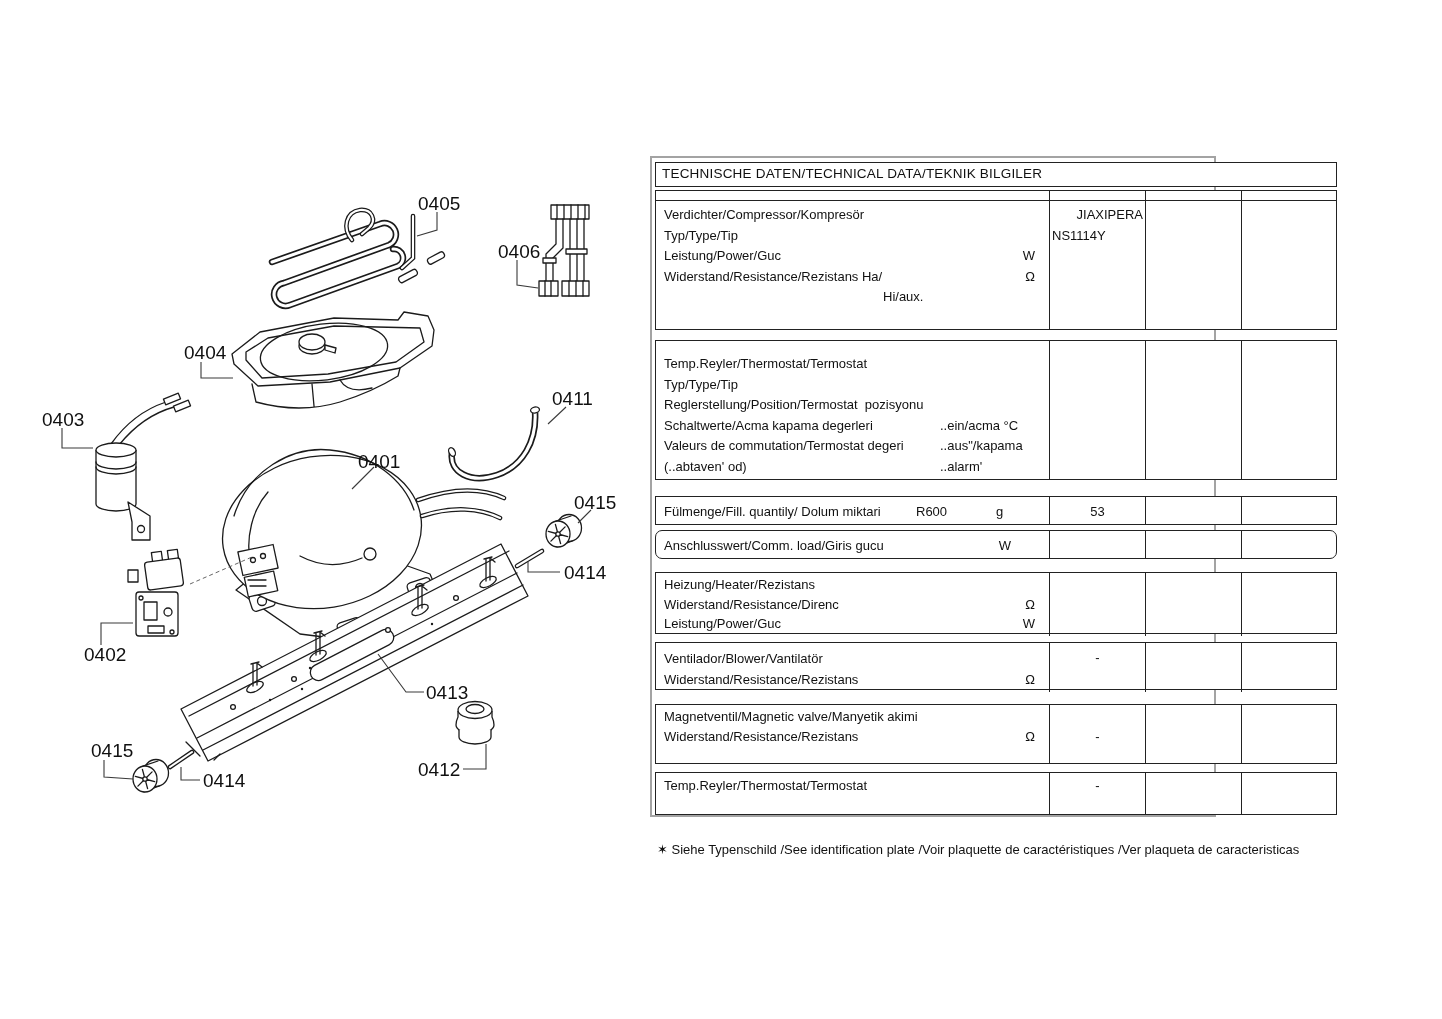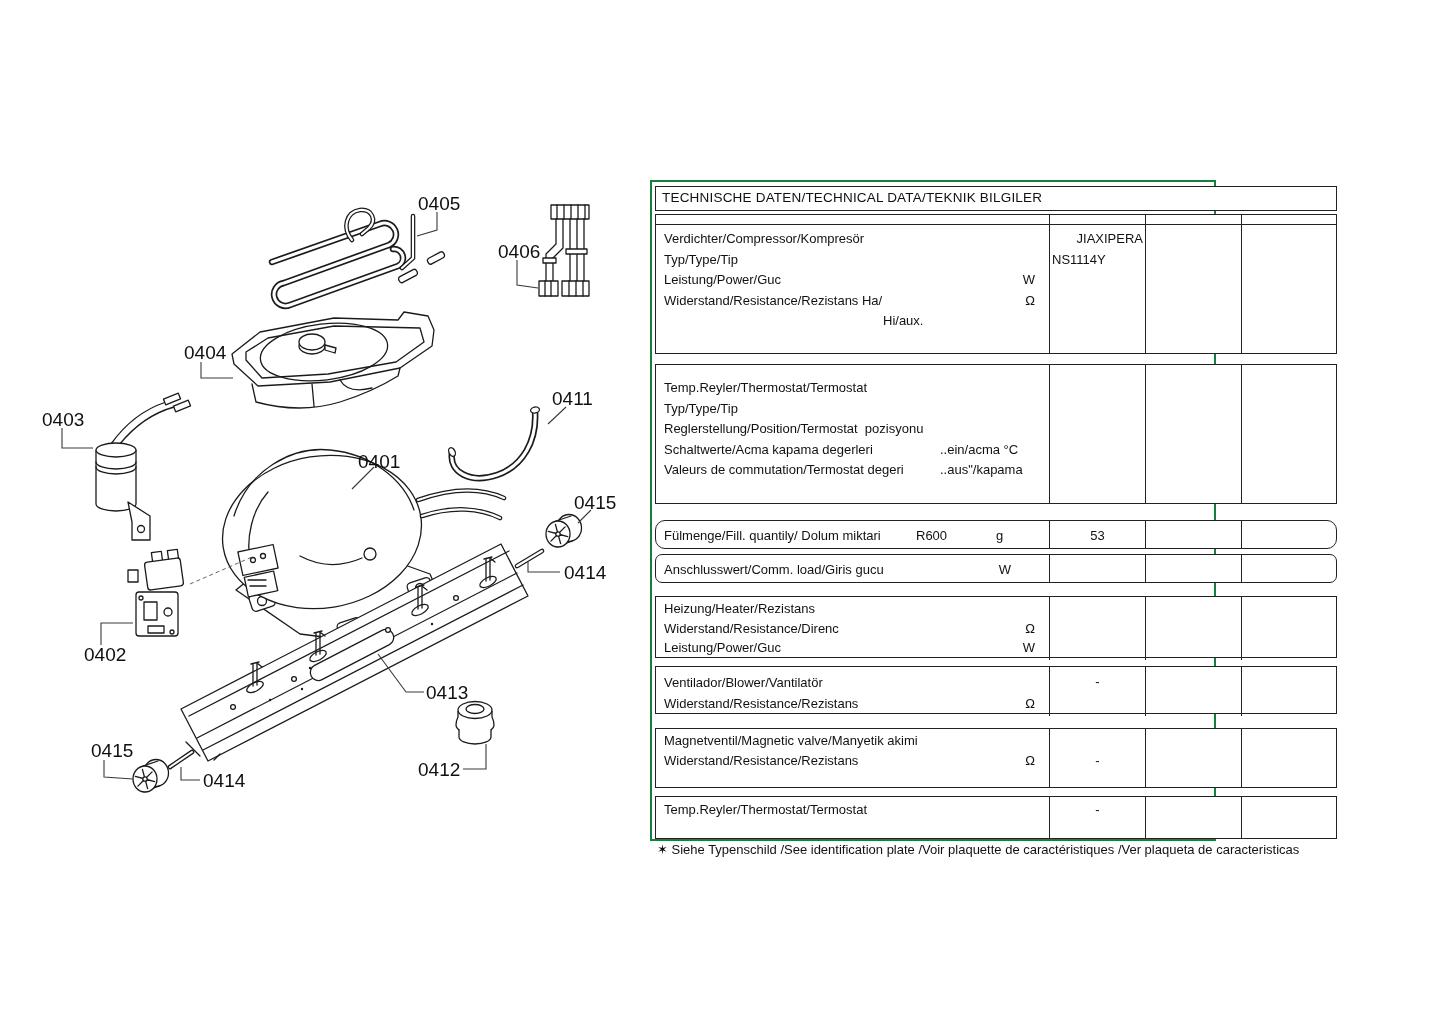--- a/index.html
+++ b/index.html
@@ -11,21 +11,21 @@
   .fw{fill:#fff;stroke:#1b1b1b;stroke-width:1.3;stroke-linejoin:round;}
   .tb{fill:none;stroke:#1b1b1b;stroke-width:6.5;stroke-linecap:round;stroke-linejoin:round;}
   .tw{fill:none;stroke:#fff;stroke-width:3.1;stroke-linecap:round;stroke-linejoin:round;}
   .tb2{fill:none;stroke:#1b1b1b;stroke-width:4.6;stroke-linecap:round;}
   .tw2{fill:none;stroke:#fff;stroke-width:2.1;stroke-linecap:round;}
   .ld{fill:none;stroke:#3a3a3a;stroke-width:1.1;}
   .ldd{fill:none;stroke:#555;stroke-width:0.9;stroke-dasharray:4 3;}
   .plabel{font:19px "Liberation Sans","DejaVu Sans",sans-serif;fill:#101010;}
   
   .twrap{position:absolute;left:650px;top:156px;width:566px;height:661px;
-         border:2px solid #15803d;box-sizing:border-box;font-size:13px;margin-top:24px;}
+         border:2px solid #a3a3a3;box-sizing:border-box;font-size:13px;}
   .trow{position:absolute;left:3px;width:682px;box-sizing:border-box;border:1.6px solid #222;background:#fff;}
   .title-row{top:4px;height:25px;border-width:1.9px;padding:3px 0 0 6px;font-size:13.5px;
              letter-spacing:.2px;box-sizing:border-box;}
   .grid{display:grid;grid-template-columns:393px 96px 96px 1fr;}
   .grid>div{box-sizing:border-box;}
   .c2,.c3,.c4{border-left:1.4px solid #222;}
   .hdr-row{top:32px;height:16px;}
   .hdr-row .grid>div{height:12.8px;}
   .sec .c1{padding-bottom:2px;}
   .line{display:flex;padding-left:8px;padding-right:14px;line-height:20.5px;white-space:pre;position:relative;text-align:center;}
@@ -263,28 +263,29 @@
     </div>
 
     <div class="trow sec" style="top:182px;height:140px;">
       <div class="grid" style="height:100%;">
         <div class="c1" style="padding-top:13px;">
           <div class="line"><span>Temp.Reyler/Thermostat/Termostat</span></div>
           <div class="line"><span>Typ/Type/Tip</span></div>
           <div class="line"><span>Reglerstellung/Position/Termostat  pozisyonu</span></div>
           <div class="line"><span>Schaltwerte/Acma kapama degerleri</span><span class="sub">..ein/acma °C</span></div>
           <div class="line"><span>Valeurs de commutation/Termostat degeri</span><span class="sub">..aus"/kapama</span></div>
+          <div class="line"><span>(..abtaven' od)</span><span class="sub">..alarm'</span></div>
         </div>
         <div class="c2"></div>
         <div class="c3"></div>
         <div class="c4"></div>
       </div>
     </div>
 
-    <div class="trow sec" style="top:338px;height:29px;border-radius:10px;">
+    <div class="trow sec" style="top:338px;height:29px;">
       <div class="grid" style="height:100%;">
         <div class="c1" style="padding-top:5px;">
           <div class="line"><span>Fülmenge/Fill. quantily/ Dolum miktari</span><span class="pos" style="left:260px;">R600</span><span class="pos" style="left:340px;">g</span></div>
         </div>
         <div class="c2" style="padding-top:5px;">
             <div class="val">53</div>
           </div>
         <div class="c3"></div>
         <div class="c4"></div>
       </div>

